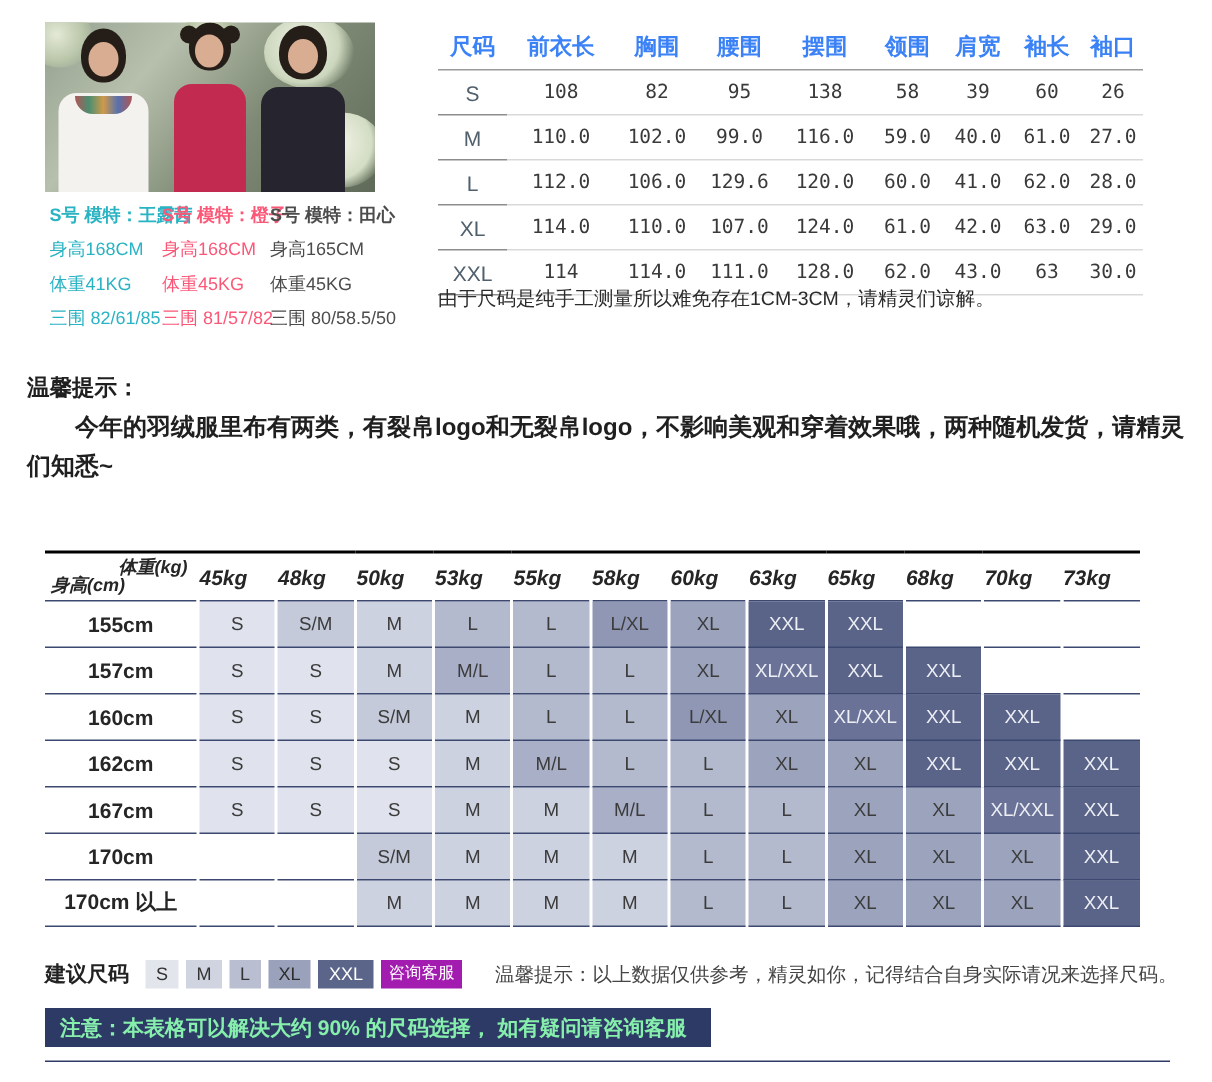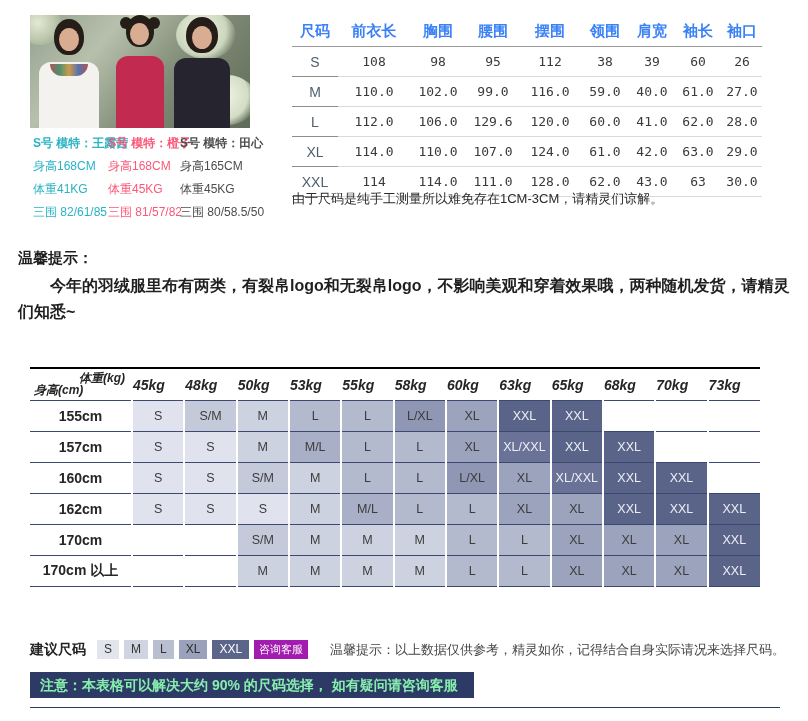--- a/index.html
+++ b/index.html
@@ -155,24 +155,24 @@
           <th>领围</th>
           <th>肩宽</th>
           <th>袖长</th>
           <th>袖口</th>
         </tr>
       </thead>
     <tbody id="size-table-body">
         <tr>
           <td class="size-label">S</td>
           <td>108</td>
-          <td>98</td>
+          <td>82</td>
           <td>95</td>
-          <td>112</td>
-          <td>38</td>
+          <td>138</td>
+          <td>58</td>
           <td>39</td>
           <td>60</td>
           <td>26</td>
         </tr>
         <tr>
           <td class="size-label">M</td>
           <td>110.0</td>
           <td>102.0</td>
           <td>99.0</td>
           <td>116.0</td>
@@ -312,20 +312,35 @@
           <td style="background: rgb(168, 175, 198);">M/L</td>
           <td style="background: rgb(180, 186, 205);">L</td>
           <td style="background: rgb(180, 186, 205);">L</td>
           <td style="background: rgb(155, 163, 189);">XL</td>
           <td style="background: rgb(155, 163, 189);">XL</td>
           <td class="cell-dark" style="background: rgb(90, 100, 136);">XXL</td>
           <td class="cell-dark" style="background: rgb(90, 100, 136);">XXL</td>
           <td class="cell-dark" style="background: rgb(90, 100, 136);">XXL</td>
         </tr>
         <tr>
+          <th>167cm</th>
+          <td style="background: rgb(224, 227, 237);">S</td>
+          <td style="background: rgb(224, 227, 237);">S</td>
+          <td style="background: rgb(224, 227, 237);">S</td>
+          <td style="background: rgb(205, 210, 224);">M</td>
+          <td style="background: rgb(205, 210, 224);">M</td>
+          <td style="background: rgb(168, 175, 198);">M/L</td>
+          <td style="background: rgb(180, 186, 205);">L</td>
+          <td style="background: rgb(180, 186, 205);">L</td>
+          <td style="background: rgb(155, 163, 189);">XL</td>
+          <td style="background: rgb(155, 163, 189);">XL</td>
+          <td class="cell-dark" style="background: rgb(106, 115, 151);">XL/XXL</td>
+          <td class="cell-dark" style="background: rgb(90, 100, 136);">XXL</td>
+        </tr>
+        <tr>
           <th>170cm</th>
           <td class="cell-empty"></td>
           <td class="cell-empty"></td>
           <td style="background: rgb(196, 202, 218);">S/M</td>
           <td style="background: rgb(205, 210, 224);">M</td>
           <td style="background: rgb(205, 210, 224);">M</td>
           <td style="background: rgb(205, 210, 224);">M</td>
           <td style="background: rgb(180, 186, 205);">L</td>
           <td style="background: rgb(180, 186, 205);">L</td>
           <td style="background: rgb(155, 163, 189);">XL</td>

